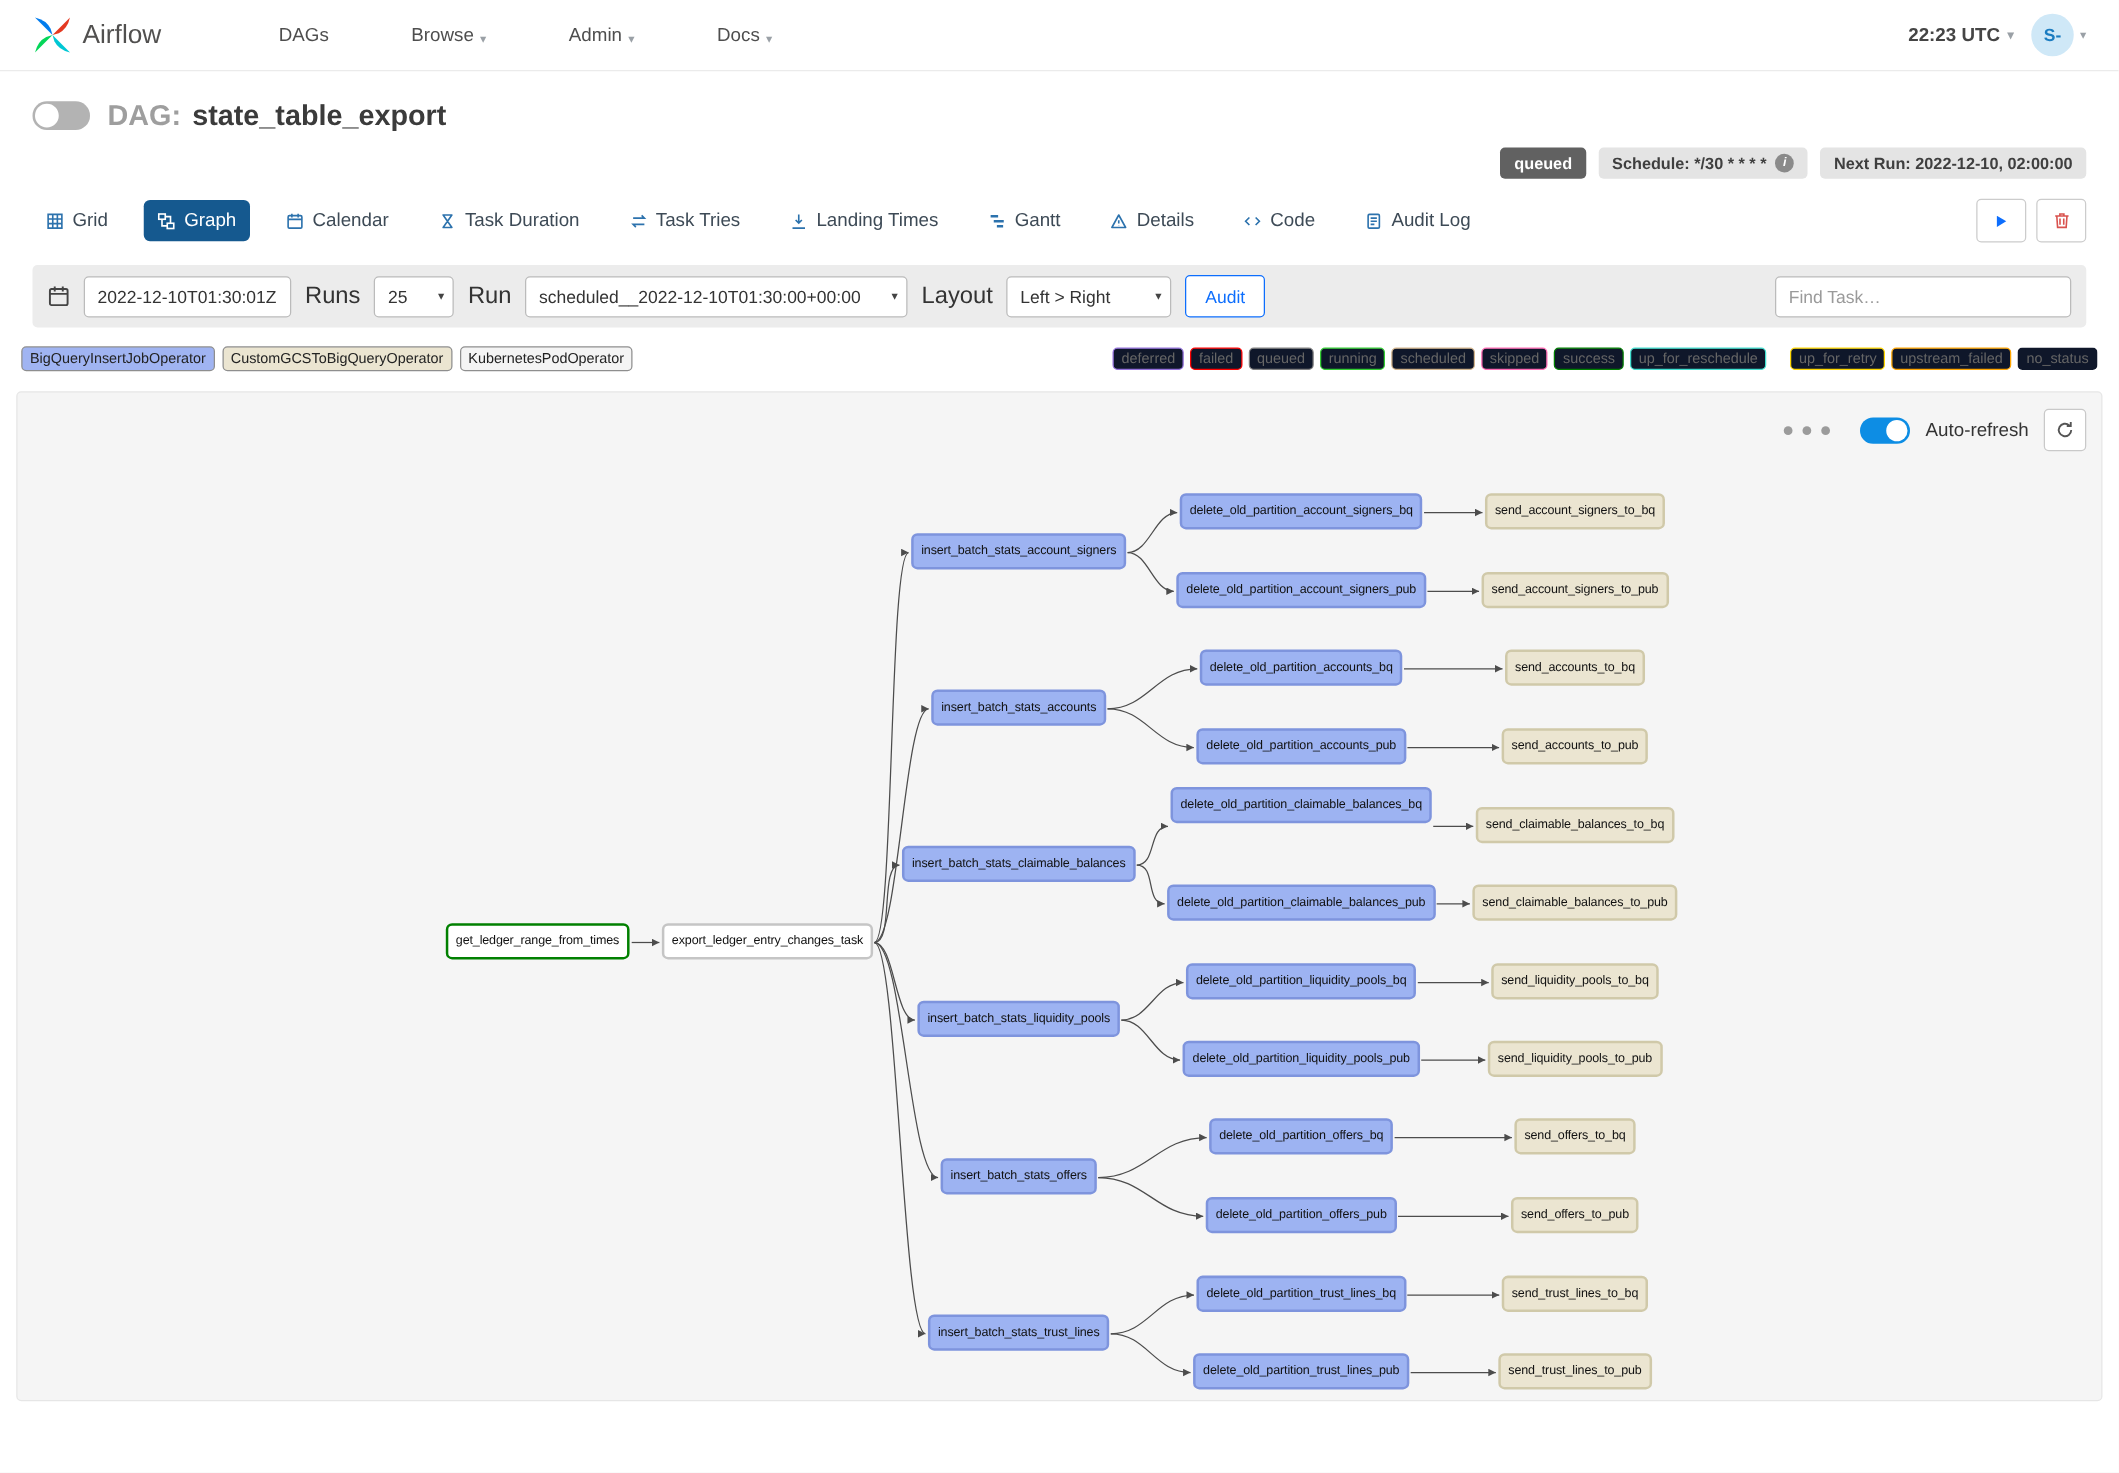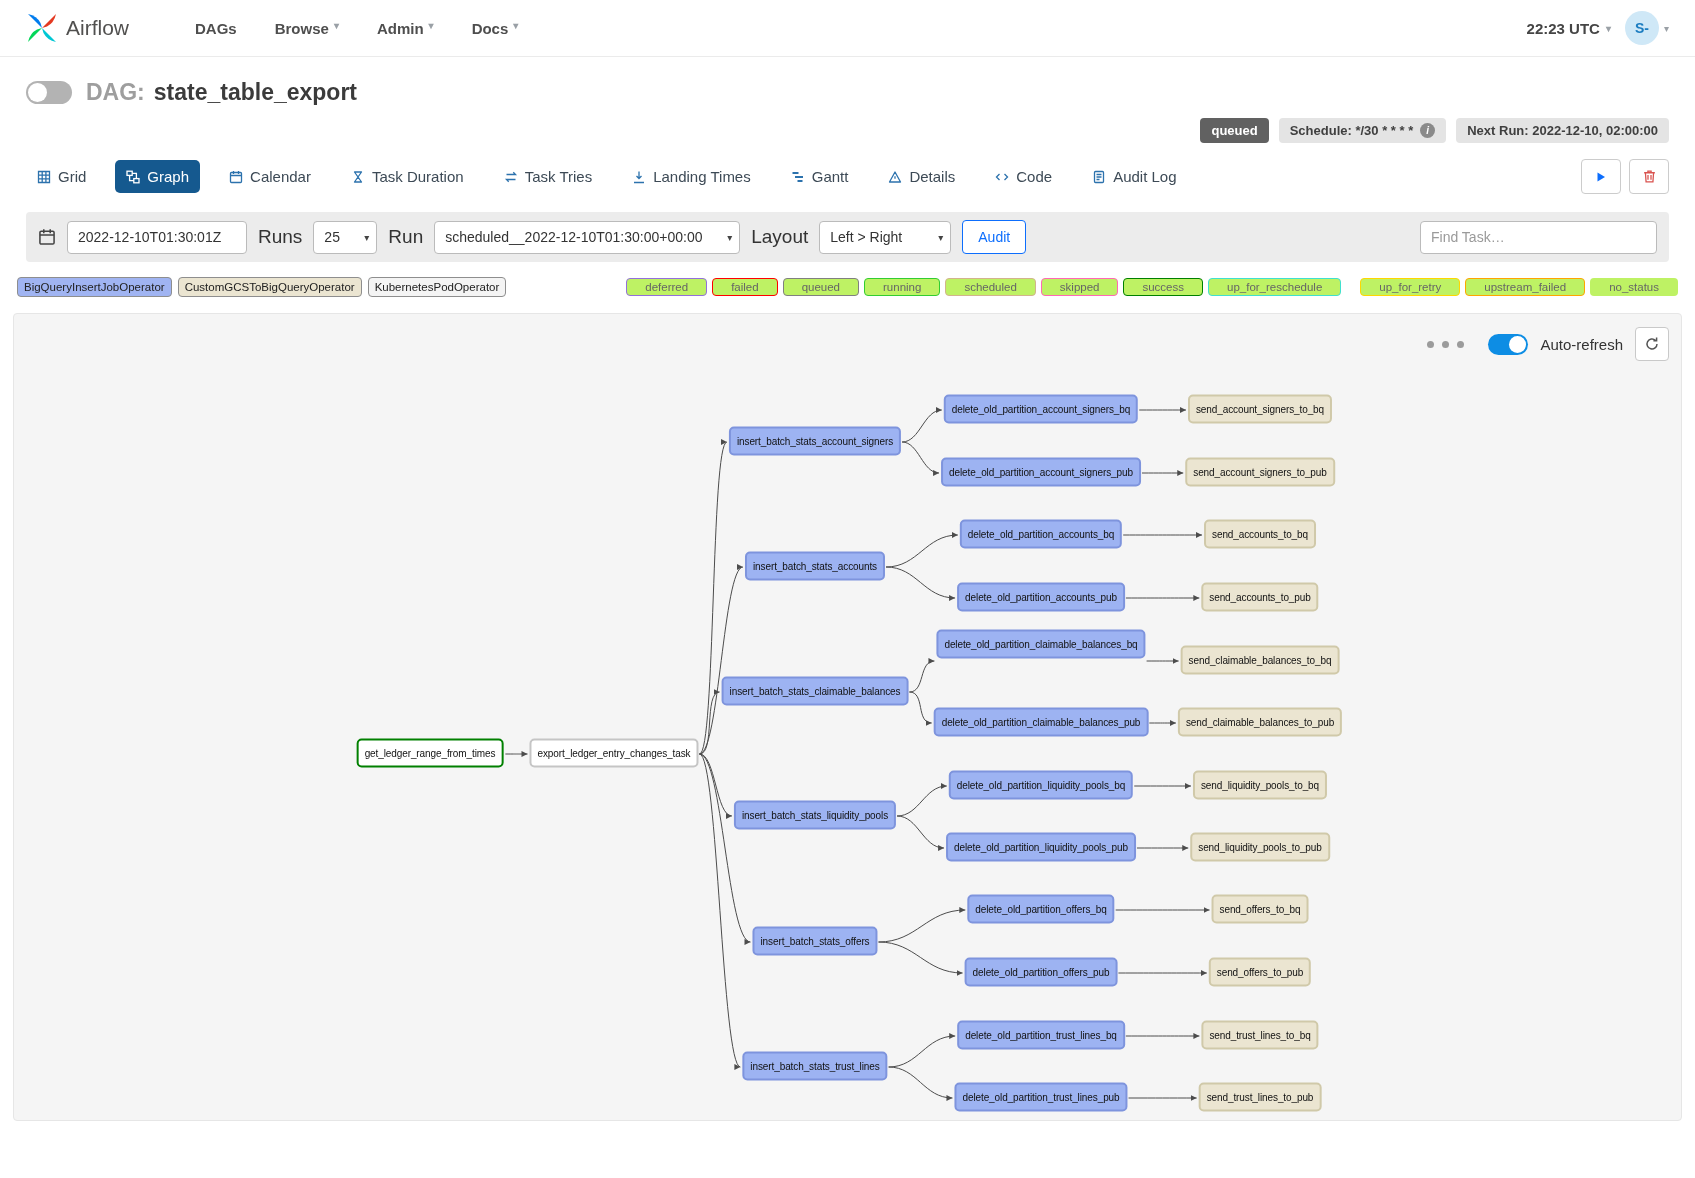--- a/index.html
+++ b/index.html
@@ -9,21 +9,21 @@
     background:#fff; color:#333;
     font-family:"Liberation Sans", sans-serif;
   }
   button { font-family:inherit; }
 
   
   .navbar { height:57px; display:flex; align-items:center; padding:0 26px; border-bottom:1px solid #ebebeb; }
   .brand { display:flex; align-items:center; gap:8px; }
   .brand-text { font-size:21px; color:#51504f; font-weight:500; }
   .nav-menus { display:flex; align-items:center; gap:38px; margin-left:66px; }
-  .nav-item { display:flex; align-items:flex-start; gap:5px; font-size:15px; font-weight:700; color:#4e4e4e; cursor:pointer; }
+  .nav-item { display:flex; align-items:flex-end; gap:5px; font-size:15px; font-weight:400; color:#4e4e4e; cursor:pointer;margin-left:28px; }
   .caret { color:#9aa0a6; font-size:10px; }
   .nav-right { margin-left:auto; display:flex; align-items:center; gap:14px; }
   .clock { display:flex; align-items:center; gap:6px; font-size:15px; font-weight:700; color:#454545; cursor:pointer; }
   .avatar-wrap { display:flex; align-items:center; gap:5px; cursor:pointer; }
   .avatar { width:34px; height:34px; border-radius:50%; background:#cfe8f7; color:#1b7cc0; font-weight:700; font-size:14px; display:flex; align-items:center; justify-content:center; }
 
   
   .dag-header { display:flex; align-items:center; gap:14px; padding:22px 26px 0 26px; }
   .dag-toggle { width:46px; height:23px; border-radius:12px; background:#b3b3b3; position:relative; display:inline-block; cursor:pointer; flex:none; }
   .dag-toggle .knob { position:absolute; left:2px; top:2px; width:19px; height:19px; border-radius:50%; background:#fff; }
@@ -45,36 +45,36 @@
   .tab .tab-ic { display:flex; color:#2c72ad; }
   .tab.active { background:#15598f; color:#fff; }
   .tab.active .tab-ic { color:#fff; }
   .tab-actions { margin-left:auto; display:flex; gap:8px; }
   .icon-btn { width:40px; height:35px; background:#fff; border:1px solid #ccc; border-radius:4px; display:flex; align-items:center; justify-content:center; cursor:pointer; }
 
   
   .filter-bar { margin:18px 26px 0 26px; background:#ececec; border-radius:4px; padding:8px 12px; display:flex; align-items:center; gap:11px; font-size:14px; color:#333; }
   .filter-label { font-size:19px; color:#333; }
   .text-input { height:33px; border:1px solid #bbb; border-radius:4px; background:#fff; padding:0 10px; font-size:14px; font-family:inherit; color:#333; }
-  .date-input { width:180px; }
+  .date-input { width:166px; }
   .find-input { width:237px; margin-left:auto; }
   .find-input::placeholder { color:#9a9a9a; }
   .select { position:relative; height:33px; background:#fff; border:1px solid #bbb; border-radius:4px; display:flex; align-items:center; padding:0 24px 0 10px; cursor:pointer; white-space:nowrap; }
   .select .sel-caret { position:absolute; right:7px; color:#444; font-size:10px; }
   .select-runs { width:64px; }
   .select-run { width:306px; }
   .select-layout { width:132px; }
   .update-btn { height:34px; padding:0 15px; background:#fff; border:1px solid #0d6efd; color:#0d6efd; font-size:14px; border-radius:4px; cursor:pointer; }
 
   
   .legend-row { margin:15px 17px 0 17px; display:flex; align-items:center; font-size:11.5px; }
   .op-legend { display:flex; align-items:center; gap:6px; }
   .op-badge { border:1px solid #8e8e8e; border-radius:4px; padding:3px 6px; color:#222; cursor:pointer; }
   .state-legend { margin-left:auto; display:flex; align-items:center; gap:5px; }
-  .state-badge { background:#bef264; border:1.5px solid #999; border-radius:4px; padding:2px 18px; color:#666; cursor:pointer; }
+  .state-badge { background:#0f172a; border:1.5px solid #999; border-radius:4px; padding:2px 6px; color:#666; cursor:pointer; }
   .state-badge.borderless { border-color:transparent; }
 
   
   .graph-panel { position:relative; margin:16px 13px 0 13px; height:808px; background:#f5f5f5; border:1px solid #e6e6e6; border-radius:4px; overflow:hidden; }
   .graph-controls { position:absolute; top:13px; right:12px; display:flex; align-items:center; gap:12px; z-index:3; }
   .dots { display:flex; gap:8px; margin-right:12px; }
   .dots span { width:7px; height:7px; border-radius:50%; background:#9b9b9b; display:inline-block; }
   .ar-toggle { width:40px; height:21px; border-radius:11px; background:#0d8de4; position:relative; display:inline-block; cursor:pointer; }
   .ar-toggle .knob { position:absolute; right:2px; top:2px; width:17px; height:17px; border-radius:50%; background:#fff; }
   .ar-label { font-size:15px; color:#333; }

